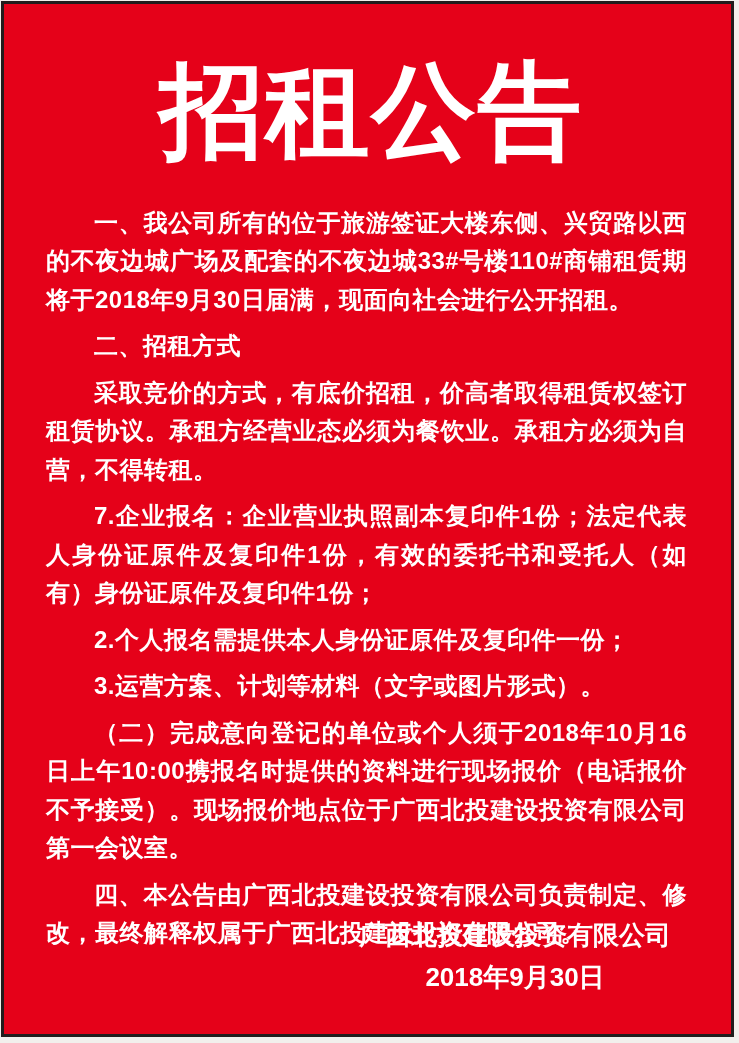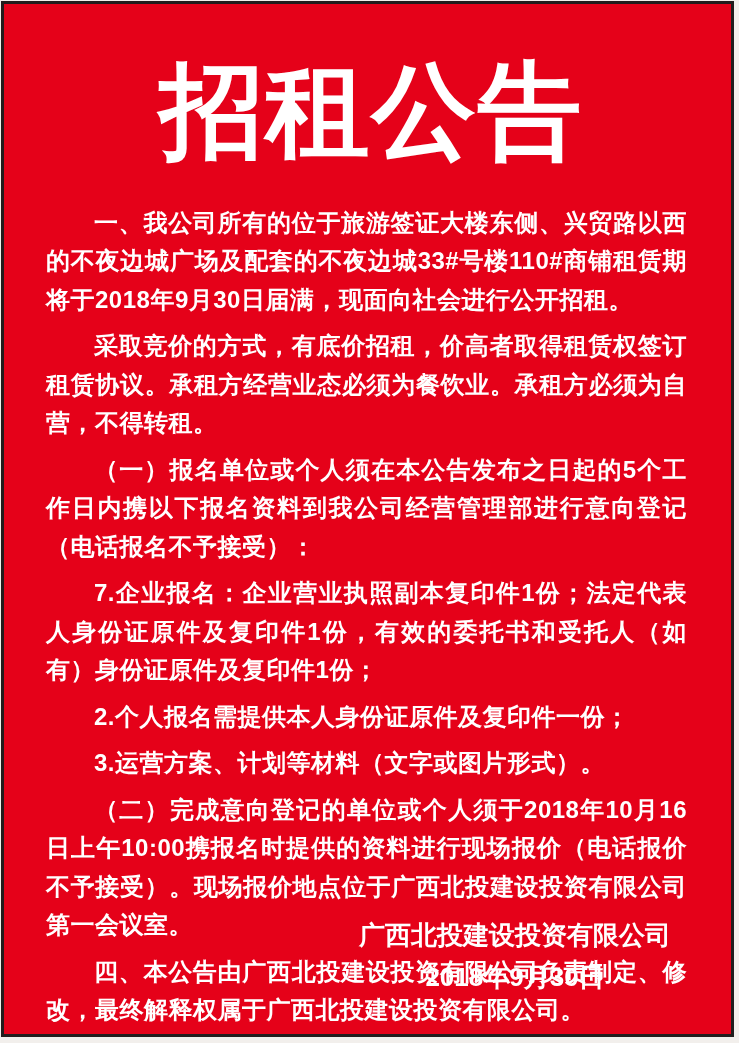--- a/index.html
+++ b/index.html
@@ -69,25 +69,25 @@
 </head>
 <body>
 
 <div class="poster">
   <h1 class="poster-title">招租公告</h1>
 
   <div class="poster-body">
 
       <p class="para">一、我公司所有的位于旅游签证大楼东侧、兴贸路以西的不夜边城广场及配套的不夜边城33#号楼110#商铺租赁期将于2018年9月30日届满，现面向社会进行公开招租。</p>
 
+      <p class="para">二、招租方式</p>
 
       <p class="para">采取竞价的方式，有底价招租，价高者取得租赁权签订租赁协议。承租方经营业态必须为餐饮业。承租方必须为自营，不得转租。</p>
 
 
-      <p class="para">（一）报名单位或个人须在本公告发布之日起的5个工作日内携以下报名资料到我公司经营管理部进行意向登记（电话报名不予接受）：</p>
 
       <p class="para">7.企业报名：企业营业执照副本复印件1份；法定代表人身份证原件及复印件1份，有效的委托书和受托人（如有）身份证原件及复印件1份；</p>
 
       <p class="para">2.个人报名需提供本人身份证原件及复印件一份；</p>
 
       <p class="para">3.运营方案、计划等材料（文字或图片形式）。</p>
 
       <p class="para">（二）完成意向登记的单位或个人须于2018年10月16日上午10:00携报名时提供的资料进行现场报价（电话报价不予接受）。现场报价地点位于广西北投建设投资有限公司第一会议室。</p>
 
       <p class="para">四、本公告由广西北投建设投资有限公司负责制定、修改，最终解释权属于广西北投建设投资有限公司。</p>

